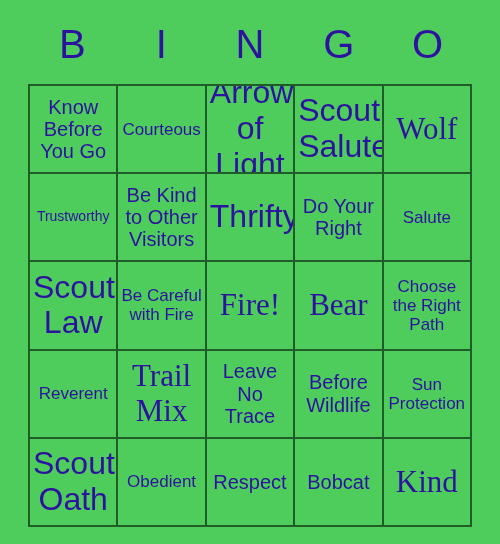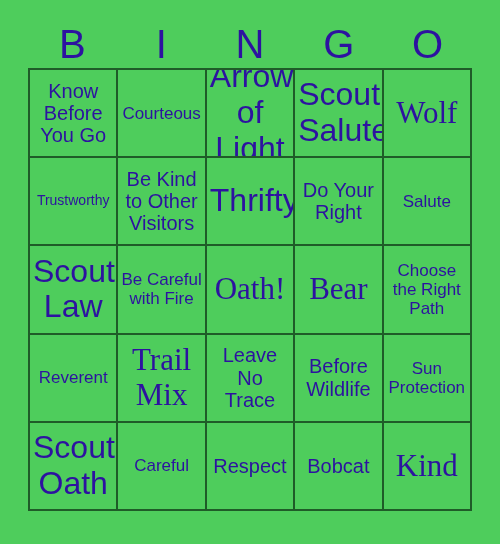--- a/index.html
+++ b/index.html
@@ -37,21 +37,21 @@
     font-size: 40px;
     line-height: 1;
     font-weight: 400;
     letter-spacing: 0;
     font-family: "Liberation Sans", sans-serif;
   }
   
   #grid {
     position: absolute;
     left: 28px;
-    top: 68px;
+    top: 84px;
     width: 444px;
     height: 443px;
     display: grid;
     grid-template-columns: repeat(5, 1fr);
     grid-template-rows: repeat(5, 1fr);
     border-top: 2px solid #1f5c28;
     border-left: 2px solid #1f5c28;
     box-sizing: border-box;
     background: #4ecd5c;
   }
@@ -125,21 +125,21 @@
       <div class="cell">
         <span class="sz-sm">Salute</span>
       </div>
       <div class="cell">
         <span class="sz-lg">Scout Law</span>
       </div>
       <div class="cell">
         <span class="sz-sm">Be Careful with Fire</span>
       </div>
       <div class="cell">
-        <span class="sz-xl">Oath!</span>
+        <span class="sz-xl">Fire!</span>
       </div>
       <div class="cell">
         <span class="sz-xl">Bear</span>
       </div>
       <div class="cell">
         <span class="sz-sm">Choose the Right Path</span>
       </div>
       <div class="cell">
         <span class="sz-sm">Reverent</span>
       </div>
@@ -152,21 +152,21 @@
       <div class="cell">
         <span class="sz-md">Before Wildlife</span>
       </div>
       <div class="cell">
         <span class="sz-sm">Sun Protection</span>
       </div>
       <div class="cell">
         <span class="sz-lg">Scout Oath</span>
       </div>
       <div class="cell">
-        <span class="sz-sm">Careful</span>
+        <span class="sz-sm">Obedient</span>
       </div>
       <div class="cell">
         <span class="sz-md">Respect</span>
       </div>
       <div class="cell">
         <span class="sz-md">Bobcat</span>
       </div>
       <div class="cell">
         <span class="sz-xl">Kind</span>
       </div>

